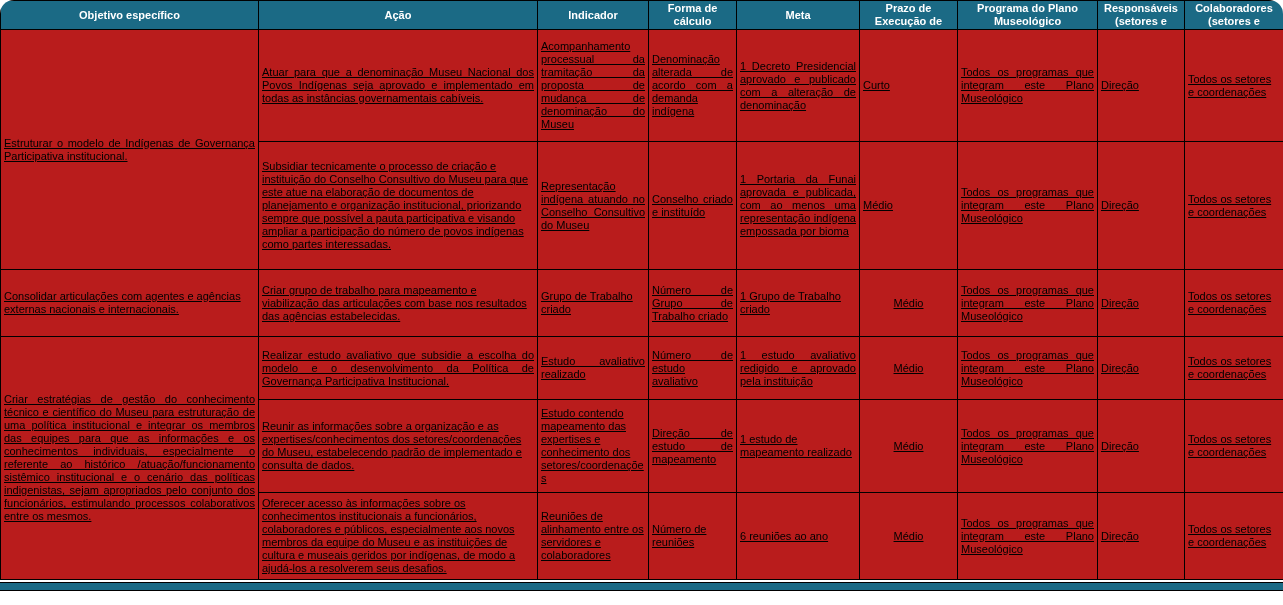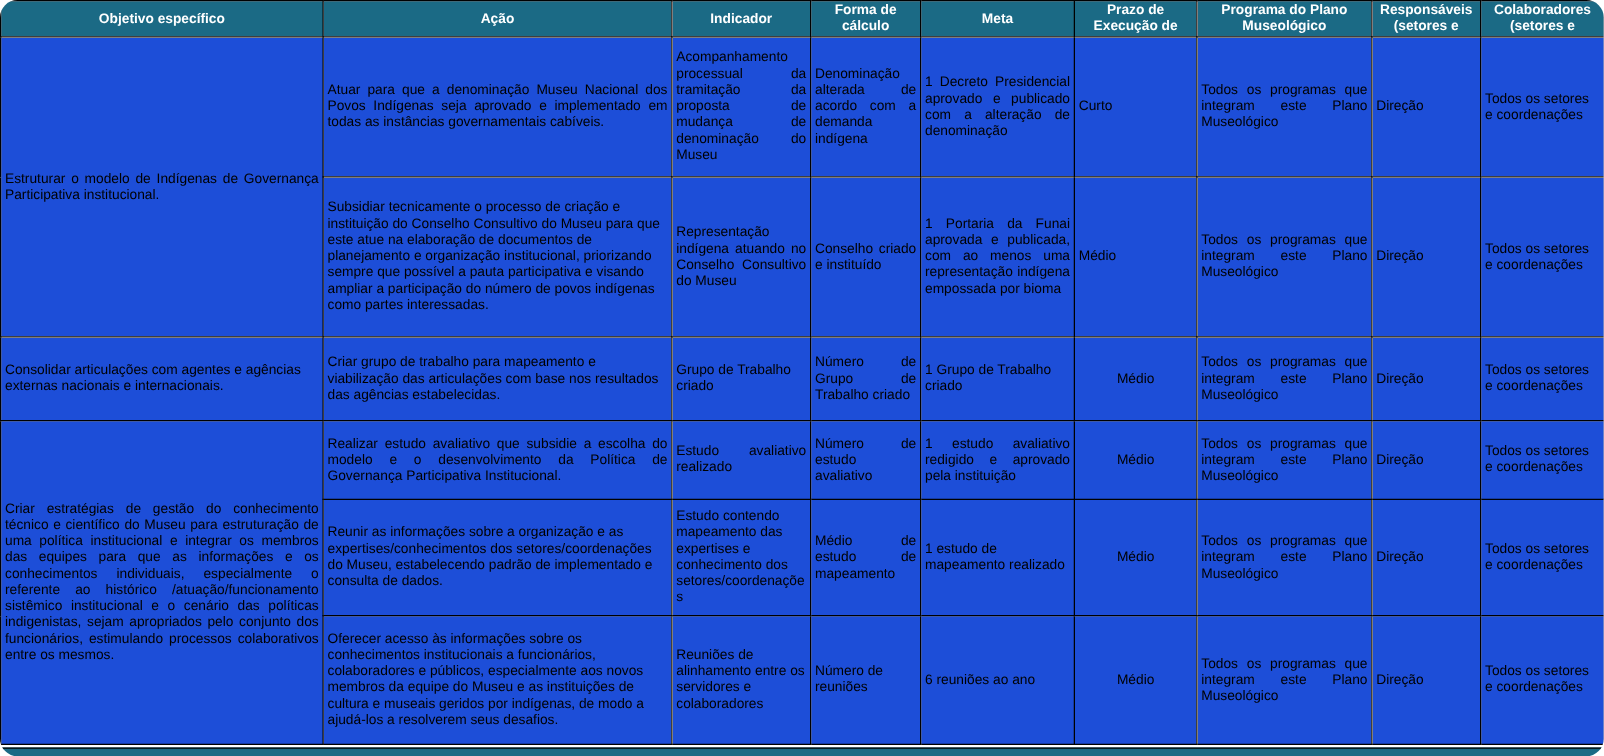--- a/index.html
+++ b/index.html
@@ -27,29 +27,29 @@
   }
   table.plan th {
     background: #1B6A85;
     color: #ffffff;
     font-weight: bold;
     text-align: center;
     vertical-align: middle;
     padding: 1px 2px;
     height: 28px;
   }
-  td { text-align: left; background: #1d4ed8; }
+  td { text-align: left; background: #b91c1c; text-decoration: underline; }
   td.j { text-align: justify; text-align-last: left; }
   td.c { text-align: center; }
   tr.r1 { height: 112px; }
   tr.r2 { height: 128px; }
   tr.r3 { height: 67px; }
   tr.r4 { height: 63px; }
   tr.r5 { height: 93px; }
-  tr.r6 { height: 103px; padding-left: 29px; }
+  tr.r6 { height: 87px; padding-left: 29px; }
   .continuation-bar {
     width: 1283px;
     height: 9px;
     margin-top: 2px;
     background: #1B6A85;
     border-top: 1px solid #000000;
     border-bottom: 1px solid #000000;
   }
 </style>
 </head>
@@ -121,21 +121,21 @@
         <td class="j">Número de estudo avaliativo</td>
         <td class="j">1 estudo avaliativo redigido e aprovado pela instituição</td>
         <td class="c">Médio</td>
         <td class="j">Todos os programas que integram este Plano Museológico</td>
         <td>Direção</td>
         <td>Todos os setores e coordenações</td>
       </tr>
       <tr class="r5">
         <td>Reunir as informações sobre a organização e as expertises/conhecimentos dos setores/coordenações do Museu, estabelecendo padrão de implementado e consulta de dados.</td>
         <td>Estudo contendo mapeamento das expertises e conhecimento dos setores/coordenações</td>
-        <td class="j">Médio de estudo de mapeamento</td>
+        <td class="j">Direção de estudo de mapeamento</td>
         <td>1 estudo de mapeamento realizado</td>
         <td class="c">Médio</td>
         <td class="j">Todos os programas que integram este Plano Museológico</td>
         <td>Direção</td>
         <td>Todos os setores e coordenações</td>
       </tr>
       <tr class="r6">
         <td>Oferecer acesso às informações sobre os conhecimentos institucionais a funcionários, colaboradores e públicos, especialmente aos novos membros da equipe do Museu e as instituições de cultura e museais geridos por indígenas, de modo a ajudá-los a resolverem seus desafios.</td>
         <td>Reuniões de alinhamento entre os servidores e colaboradores</td>
         <td>Número de reuniões</td>

